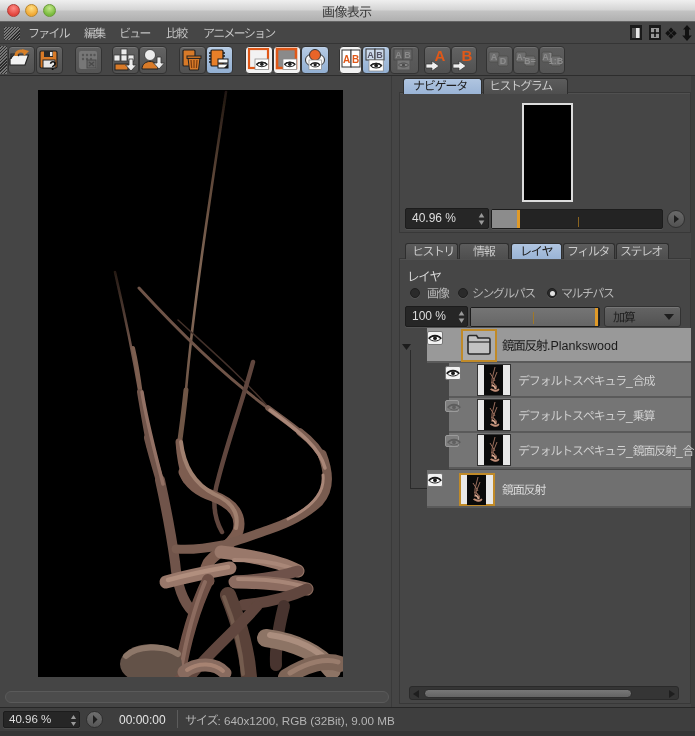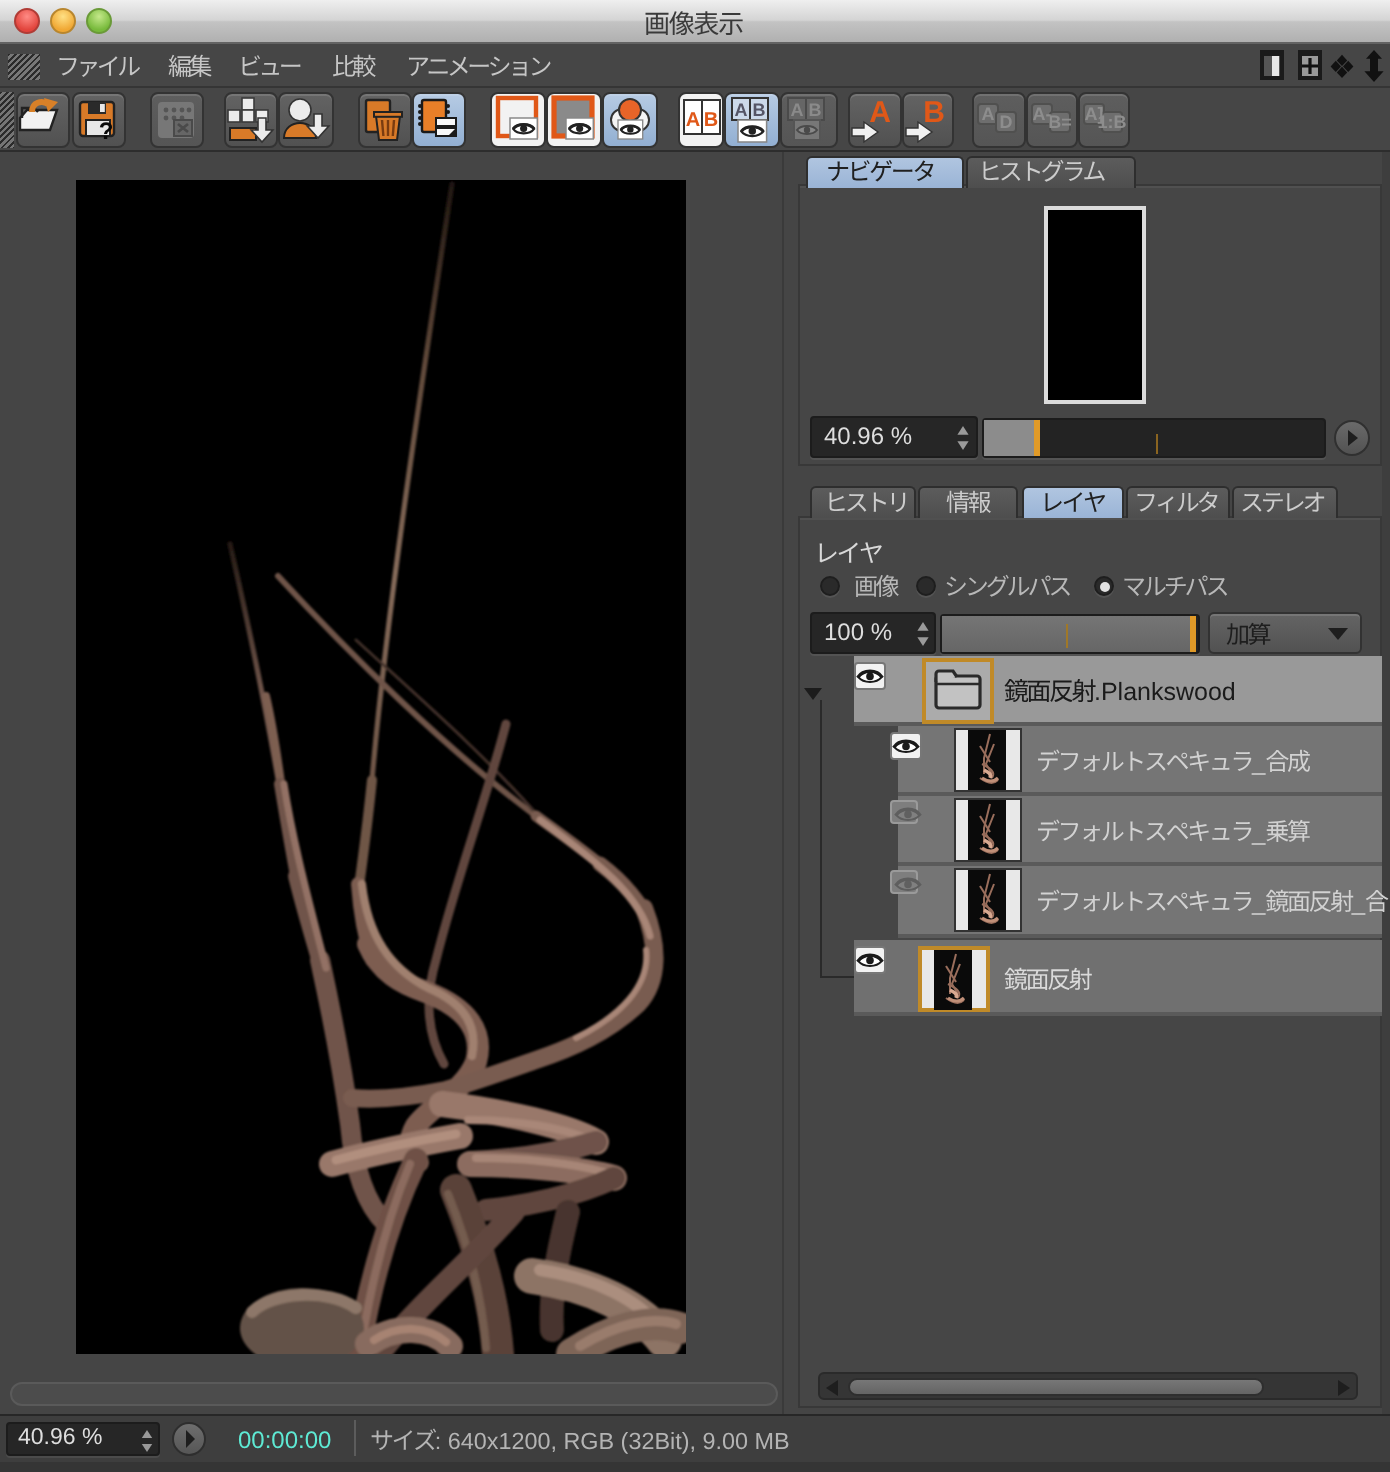--- a/index.html
+++ b/index.html
@@ -309,21 +309,21 @@
     <div class="abs field" style="left:3px;top:711px;width:77px;height:17px"></div>
     <div class="abs ftext" style="left:9px;top:713px;font-size:11.5px">40.96 %</div>
     <svg class="abs" style="left:70px;top:715px" width="7" height="11">
       <path d="M3.5 0l2.6 4H.9z" fill="#999"></path>
       <path d="M3.5 11l2.6-4H.9z" fill="#999"></path>
     </svg>
     <div class="abs" style="left:86px;top:711px;width:17px;height:17px;border-radius:50%;background:linear-gradient(#6e6e6e,#565656);border:1px solid #2e2e2e"></div>
     <svg class="abs" style="left:92px;top:715px" width="6" height="9">
       <path d="M1 0l4.5 4.5L1 9z" fill="#1e1e1e"></path>
     </svg>
-    <div class="abs" style="left:119px;top:713px;color:#5eead4;font-size:12px">00:00:00</div>
+    <div class="abs" style="left:119px;top:713px;color:#e5e5e5;font-size:12px">00:00:00</div>
     <div class="abs" style="left:177px;top:710px;width:1px;height:18px;background:#5c5c5c"></div>
     <svg class="abs" style="left:8px;top:47px" width="26" height="26" viewBox="0 0 26 26">
       <path d="M2 12l3.5-4h15l-3.5 10H2z" fill="#f2f2f2" stroke="#222" stroke-width="1.2"></path>
 <path d="M3 12V7h6l2 2" fill="none" stroke="#222" stroke-width="1.2"></path>
 <path d="M8 9c0-5 5-6 8-4" fill="none" stroke="#d88028" stroke-width="3"></path>
 <path d="M14 2l7 2-5 5z" fill="#d88028"></path>
     </svg>
     <svg class="abs" style="left:36px;top:47px" width="26" height="26" viewBox="0 0 26 26">
       <rect x="4" y="4" width="17" height="17" rx="1.5" fill="#d87a28" stroke="#222" stroke-width="1.2"></rect>
 <rect x="8" y="4" width="9" height="6" fill="#2a2a2a"></rect>

